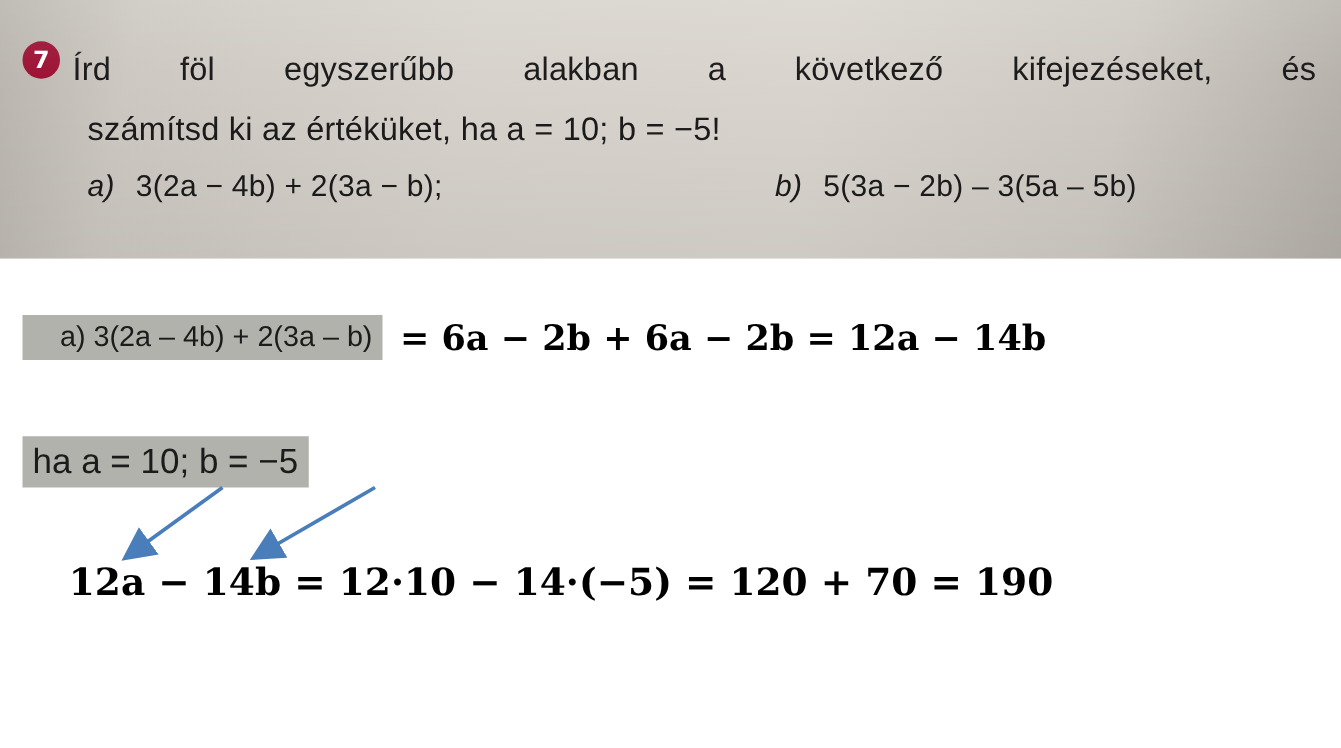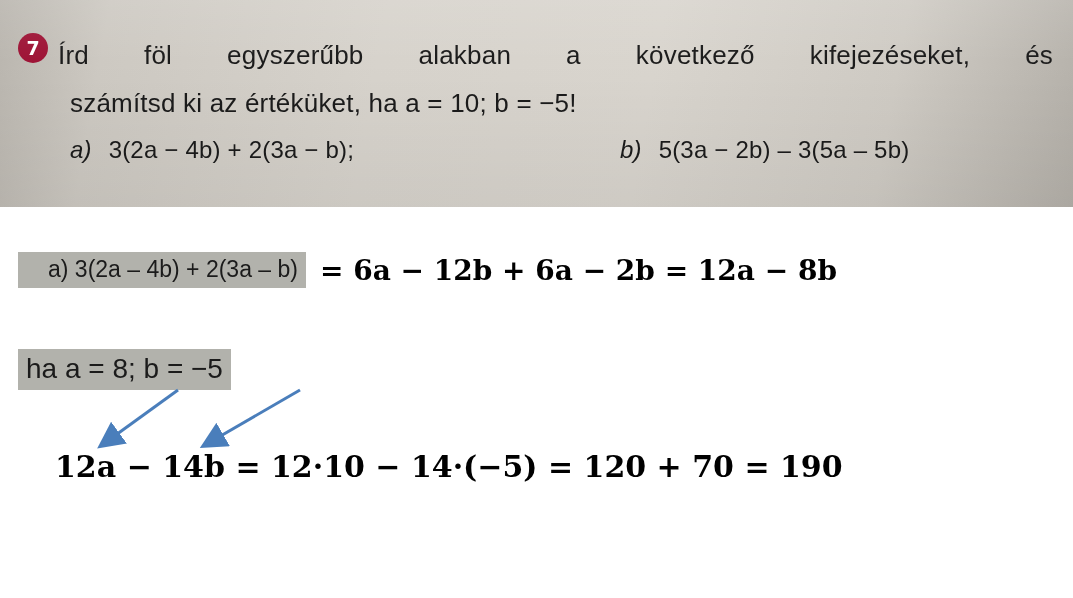--- a/index.html
+++ b/index.html
@@ -179,25 +179,25 @@
   <div class="task-line" id="task-b">
     <span class="ital">b)</span>
     <span style="margin-left:10px">5(3a − 2b) – 3(5a – 5b)</span>
   </div>
 </div>
 
 <div id="solution">
 
   <div id="row-a">
     <span class="hl">a)  3(2a – 4b) + 2(3a – b)</span>
-    <span class="math" id="row-a-rest">=  6a − 12b + 6a − 2b = 12a − 8b</span>
+    <span class="math" id="row-a-rest">=  6a − 2b + 6a − 2b = 12a − 14b</span>
   </div>
 
   <div id="row-given">
-    <span class="hl">ha a = 8; b = −5</span>
+    <span class="hl">ha a = 10; b = −5</span>
   </div>
 
   <div class="math" id="row-eval">12a − 14b = 12·10 − 14·(−5) = 120 + 70 = 190</div>
 
   <svg id="arrows" viewBox="0 0 1073 391" xmlns="http://www.w3.org/2000/svg">
     <defs>
       <marker id="ah" markerWidth="9" markerHeight="9" refX="7" refY="4.5" orient="auto" markerUnits="strokeWidth">
         <path d="M0,0 L9,4.5 L0,9 z" fill="#4a7ebb"></path>
       </marker>
     </defs>

